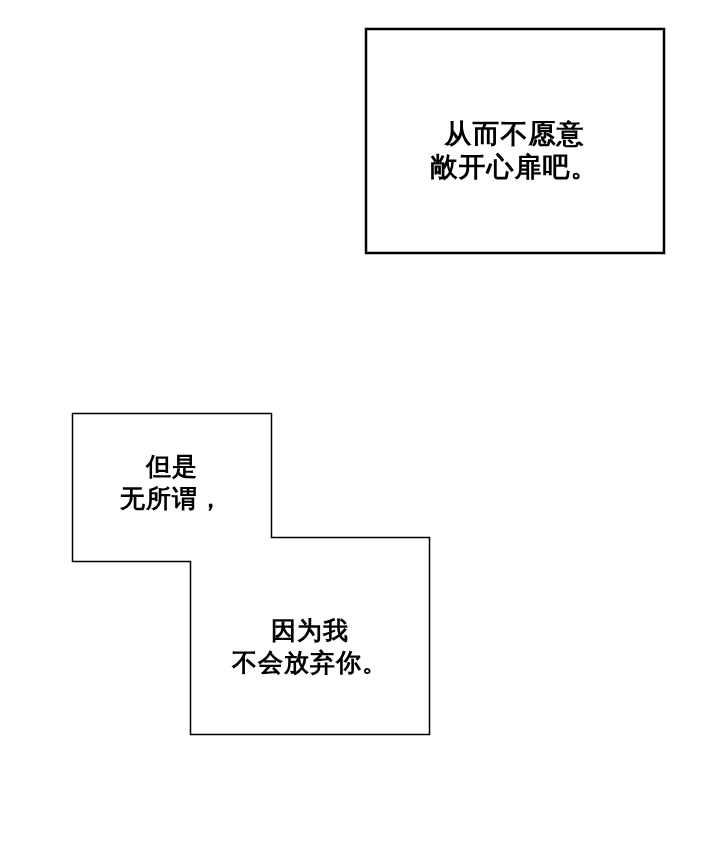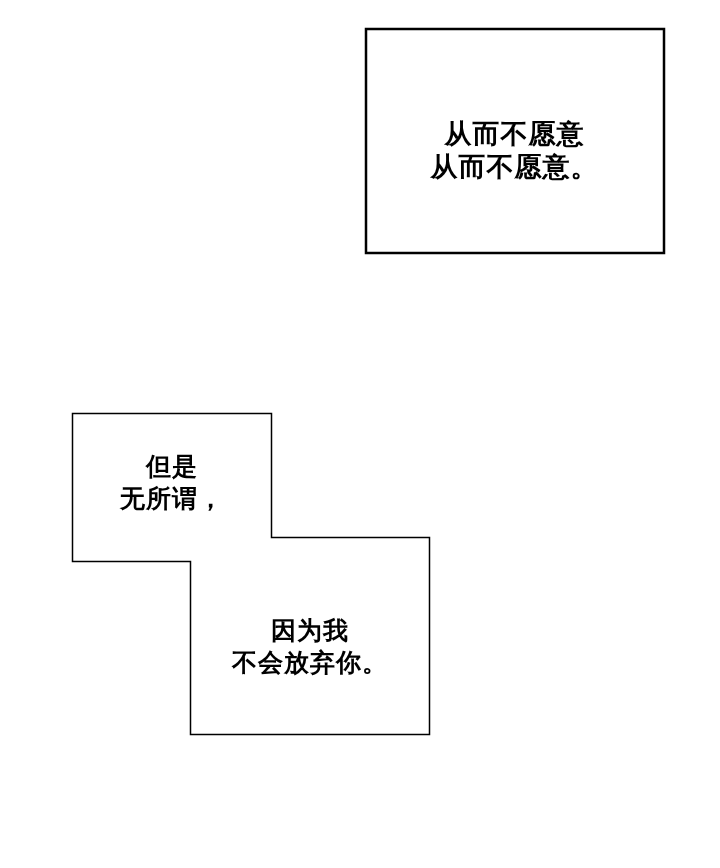--- a/index.html
+++ b/index.html
@@ -69,21 +69,21 @@
 
   <svg class="shapes" width="720" height="868" viewBox="0 0 720 868" aria-hidden="true">
 
     <rect x="366" y="29" width="298" height="224" fill="#ffffff" stroke="#000000" stroke-width="2.5"></rect>
 
     <path d="M 72.5 413.5 H 271.5 V 537.5 H 429.5 V 734.5 H 190.5 V 561.5 H 72.5 Z" fill="#ffffff" stroke="#000000" stroke-width="1.5"></path>
   </svg>
 
   <div class="bubble-text b1">
     <span class="line">从而不愿意</span>
-    <span class="line">从而不愿意。</span>
+    <span class="line">敞开心扉吧。</span>
   </div>
 
   <div class="bubble-text b3">
     <span class="line">因为我</span>
     <span class="line">不会放弃你。</span>
   </div>
 
   <div class="bubble-text b2">
     <span class="line">但是</span>
     <span class="line">无所谓，</span>

